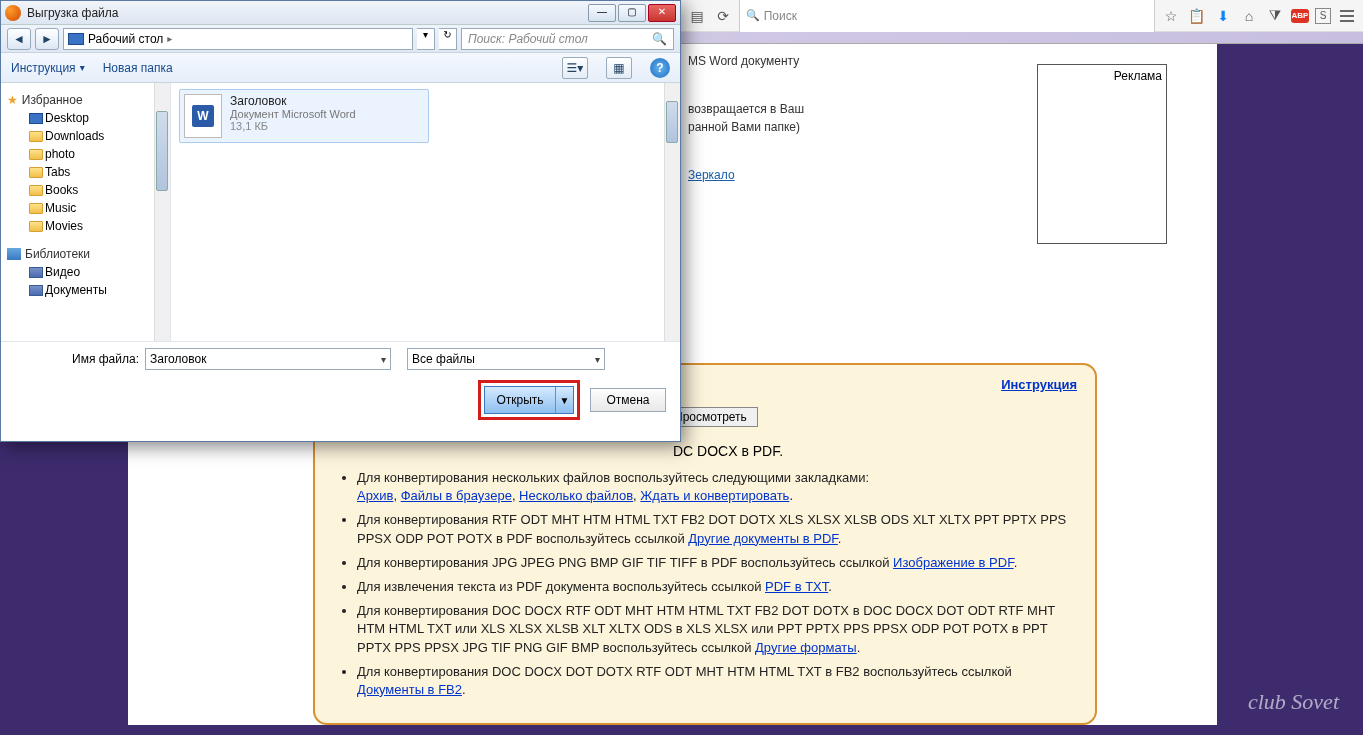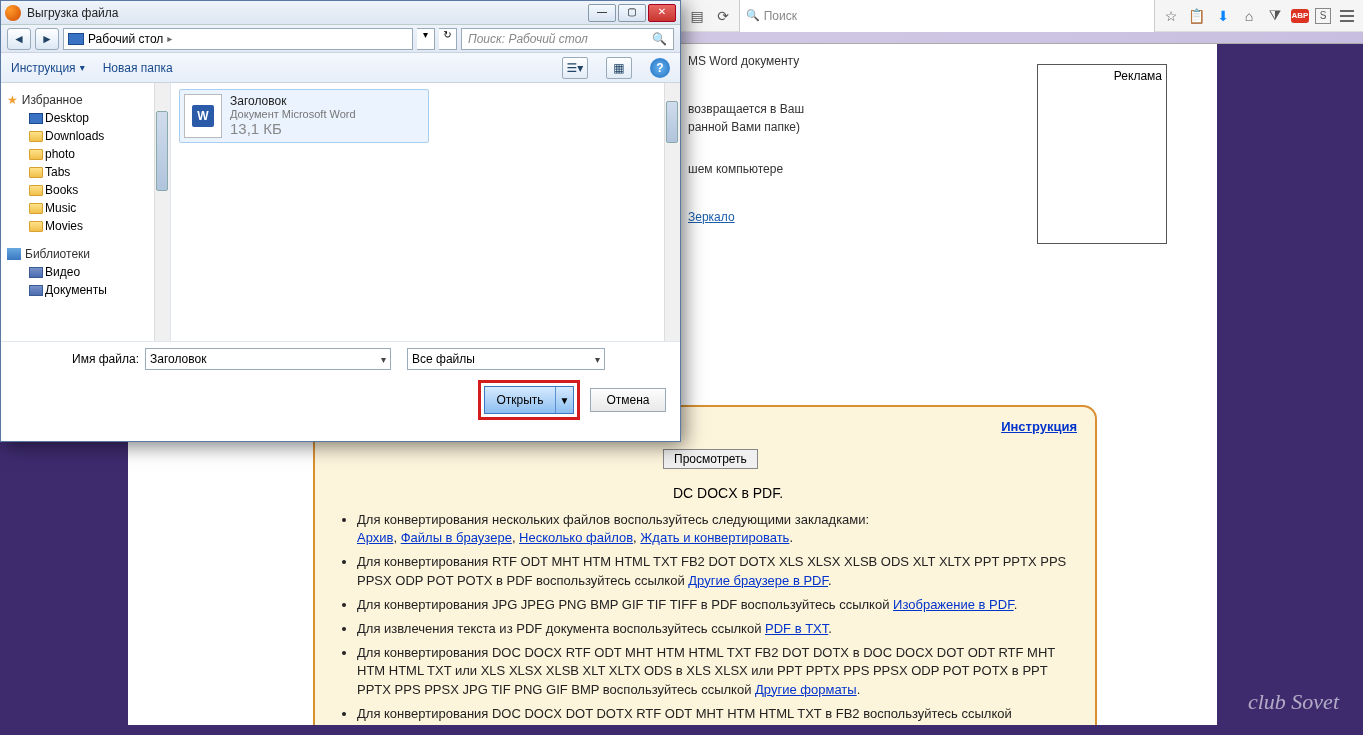--- a/index.html
+++ b/index.html
@@ -80,21 +80,21 @@
 .video-ic { width: 14px; height: 11px; background: linear-gradient(#7893c9,#4b6bb0); border: 1px solid #3a5a94; }
 
 .file-area { flex: 1; position: relative; background: #fff; }
 .file-scroller { position: absolute; right: 0; top: 0; bottom: 0; width: 16px; background: #f0f0f0; border-left: 1px solid #ddd; }
 .file-scroller-thumb { position: absolute; top: 18px; right: 2px; width: 12px; height: 42px; background: linear-gradient(#d0dcec,#b0c4dc); border: 1px solid #8aa; border-radius: 2px; }
 .file-item { display: flex; width: 250px; margin: 6px 8px; padding: 4px; background: #eaf3fe; border: 1px solid #a8cdf0; border-radius: 2px; gap: 8px; cursor: pointer; }
 .word-icon { width: 38px; height: 44px; border: 1px solid #bbb; background: #fff; display: flex; align-items: center; justify-content: center; }
 .word-icon .w { width: 22px; height: 22px; background: #2a5aa8; color: #fff; font-weight: bold; display: flex; align-items: center; justify-content: center; border-radius: 2px; }
 .file-meta .fname { color: #222; }
 .file-meta .ftype { color: #777; font-size: 11px; }
-.file-meta .fsize { color: #888; font-size: 15px; }
+.file-meta .fsize { color: #888; font-size: 11px; }
 
 .dialog-footer { padding: 6px 14px; border-top: 1px solid #e0e6ee; }
 .fname-row { display: flex; align-items: center; gap: 6px; margin-bottom: 10px; }
 .fname-row label { width: 124px; text-align: right; }
 .fname-input { width: 246px; height: 22px; border: 1px solid #9ab; padding: 0 4px; display: flex; align-items: center; justify-content: space-between; background: #fff; }
 .ftype-select { width: 198px; height: 22px; border: 1px solid #9ab; padding: 0 4px; display: flex; align-items: center; justify-content: space-between; background: #fff; margin-left: 10px; }
 .dd-arr { font-size: 10px; color: #444; }
 
 .btn-row { display: flex; justify-content: flex-end; gap: 10px; align-items: center; }
 .open-wrap { padding: 3px; border: 3px solid #d31d1d; display: inline-flex; }
@@ -127,38 +127,37 @@
 </div>
 
 <div class="purple-bg"></div>
 <div class="purple-stripe"></div>
 
 <div class="page-content">
   <div class="top-info">
     <p>MS Word документу</p>
     <p style="margin-top:30px">возвращается в Ваш</p>
     <p>ранной Вами папке)</p>
-    <p style="margin-top:24px">шем компьютере</p>
     <p style="margin-top:30px"><a class="top-link">Зеркало</a></p>
     <div class="ad-box"><span>Реклама</span></div>
   </div>
 
   <div class="tab-bar">
     <span class="tab">конвертировать</span>
   </div>
 
   <div class="yellow-panel">
     <a class="instr-link">Инструкция</a>
     <div class="browse-row">
       <button class="browse-btn">Просмотреть</button>
     </div>
     <div class="page-title-line">DC DOCX в PDF.</div>
     <ul class="bullets" id="bullets-list">
         <li>Для конвертирования нескольких файлов воспользуйтесь следующими закладками:<br><a class="lnk">Архив</a>, <a class="lnk">Файлы в браузере</a>, <a class="lnk">Несколько файлов</a>, <a class="lnk">Ждать и конвертировать</a>.</li>
-        <li>Для конвертирования RTF ODT MHT HTM HTML TXT FB2 DOT DOTX XLS XLSX XLSB ODS XLT XLTX PPT PPTX PPS PPSX ODP POT POTX в PDF воспользуйтесь ссылкой <a class="lnk">Другие браузере в PDF</a>.</li>
+        <li>Для конвертирования RTF ODT MHT HTM HTML TXT FB2 DOT DOTX XLS XLSX XLSB ODS XLT XLTX PPT PPTX PPS PPSX ODP POT POTX в PDF воспользуйтесь ссылкой <a class="lnk">Другие документы в PDF</a>.</li>
         <li>Для конвертирования JPG JPEG PNG BMP GIF TIF TIFF в PDF воспользуйтесь ссылкой <a class="lnk">Изображение в PDF</a>.</li>
         <li>Для извлечения текста из PDF документа воспользуйтесь ссылкой <a class="lnk">PDF в TXT</a>.</li>
         <li>Для конвертирования DOC DOCX RTF ODT MHT HTM HTML TXT FB2 DOT DOTX в DOC DOCX DOT ODT RTF MHT HTM HTML TXT или XLS XLSX XLSB XLT XLTX ODS в XLS XLSX или PPT PPTX PPS PPSX ODP POT POTX в PPT PPTX PPS PPSX JPG TIF PNG GIF BMP воспользуйтесь ссылкой <a class="lnk">Другие форматы</a>.</li>
         <li>Для конвертирования DOC DOCX DOT DOTX RTF ODT MHT HTM HTML TXT в FB2 воспользуйтесь ссылкой <a class="lnk">Документы в FB2</a>.</li>
       </ul>
   </div>
 </div>
 
 <div class="watermark">club Sovet</div>
 

